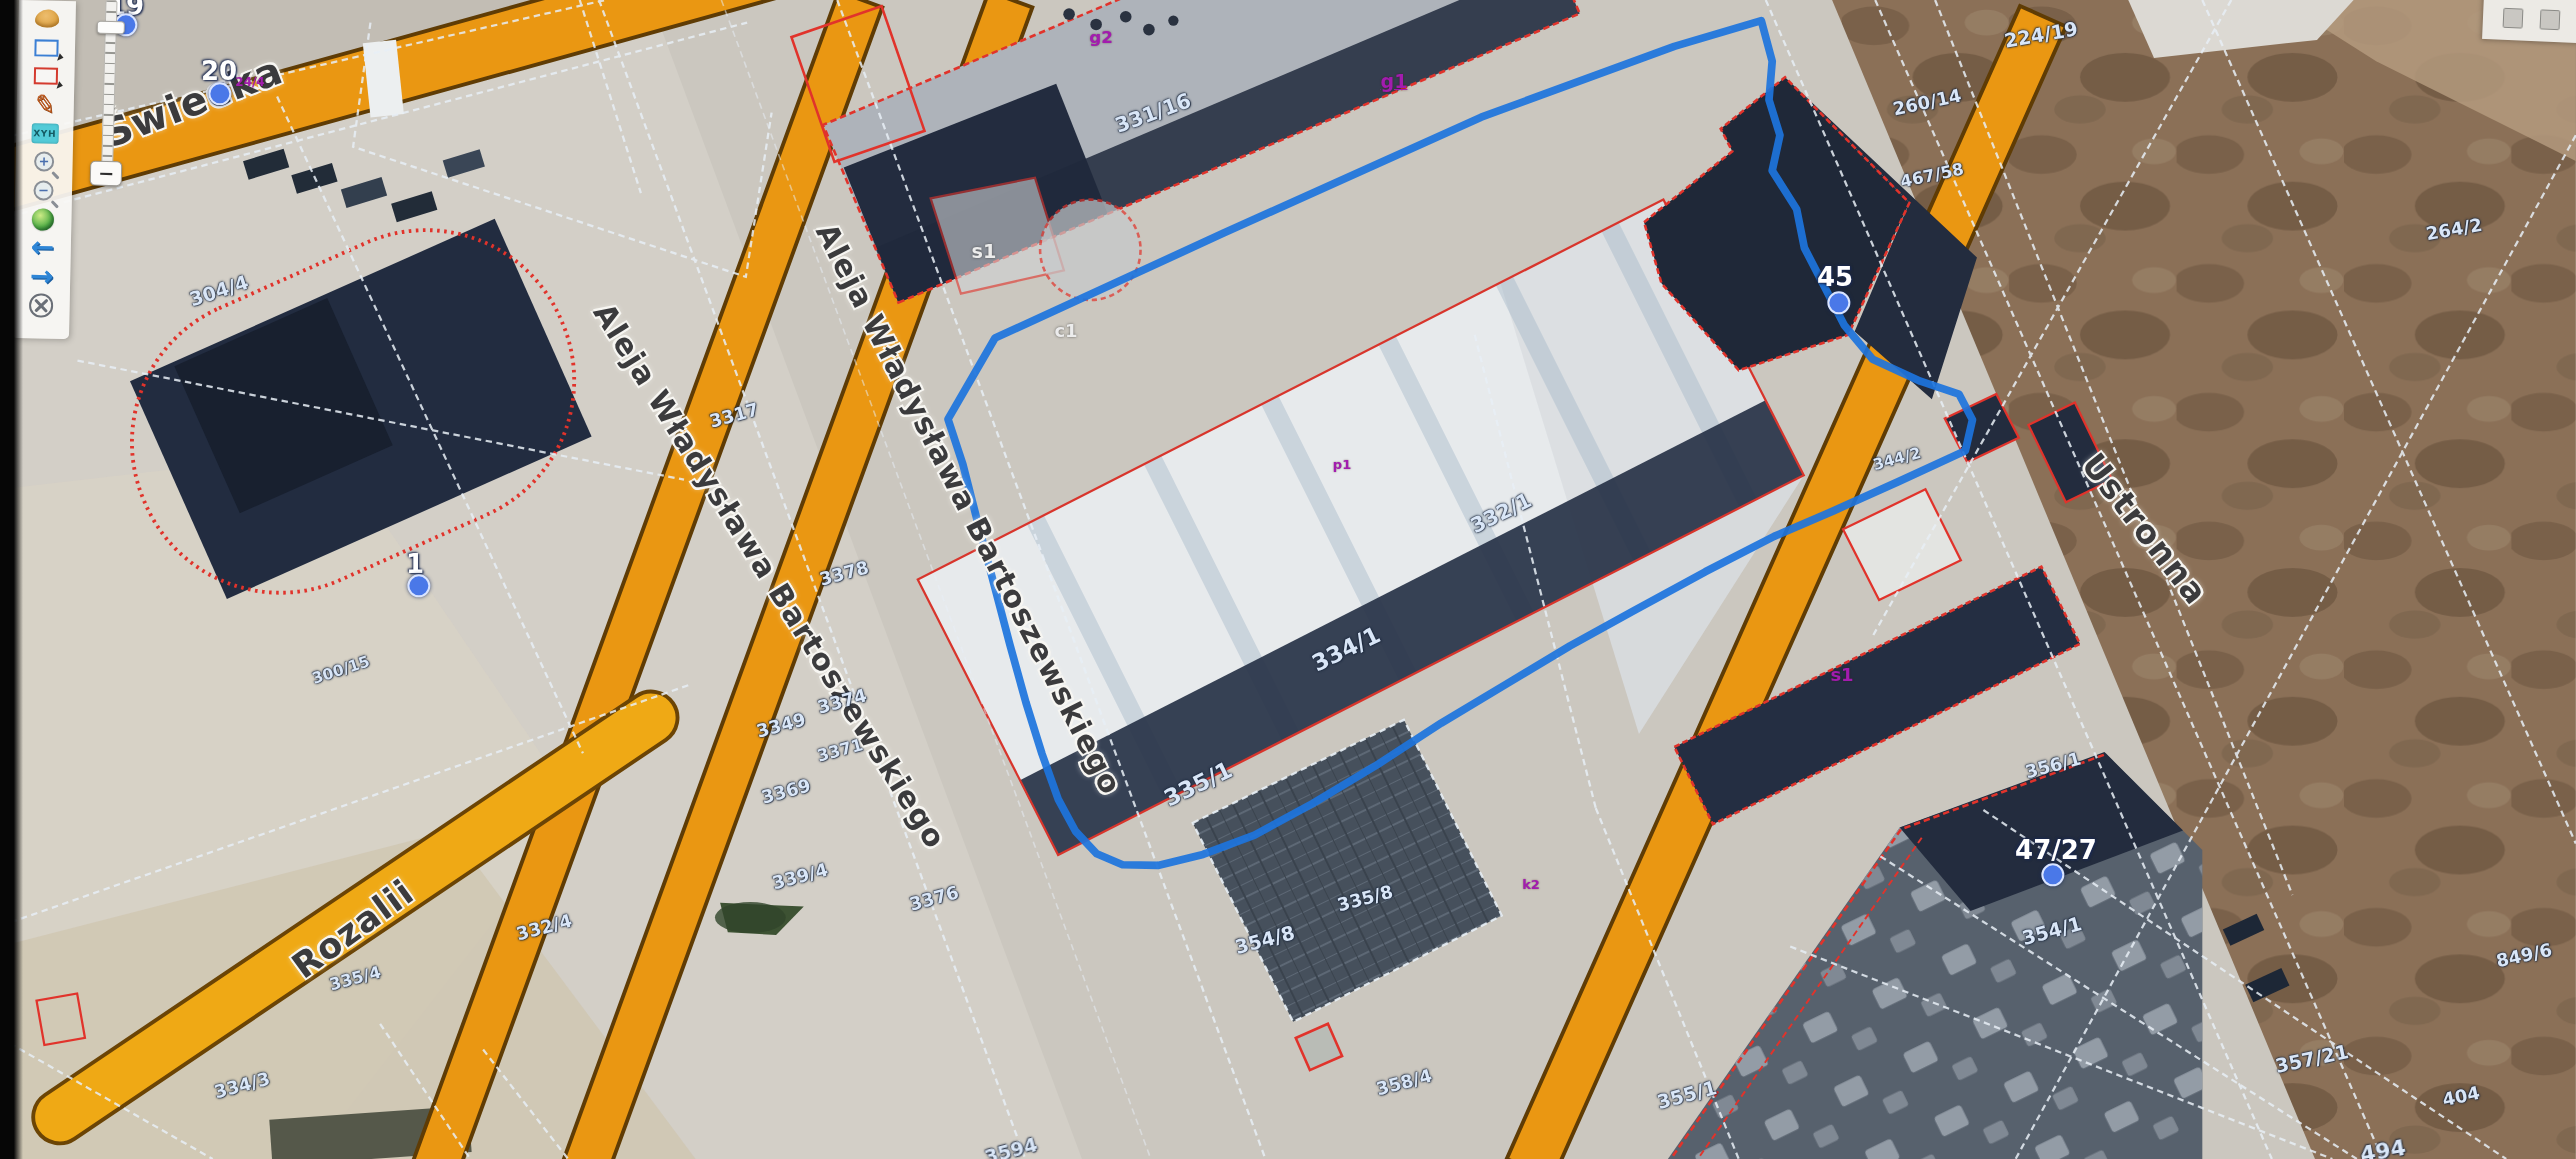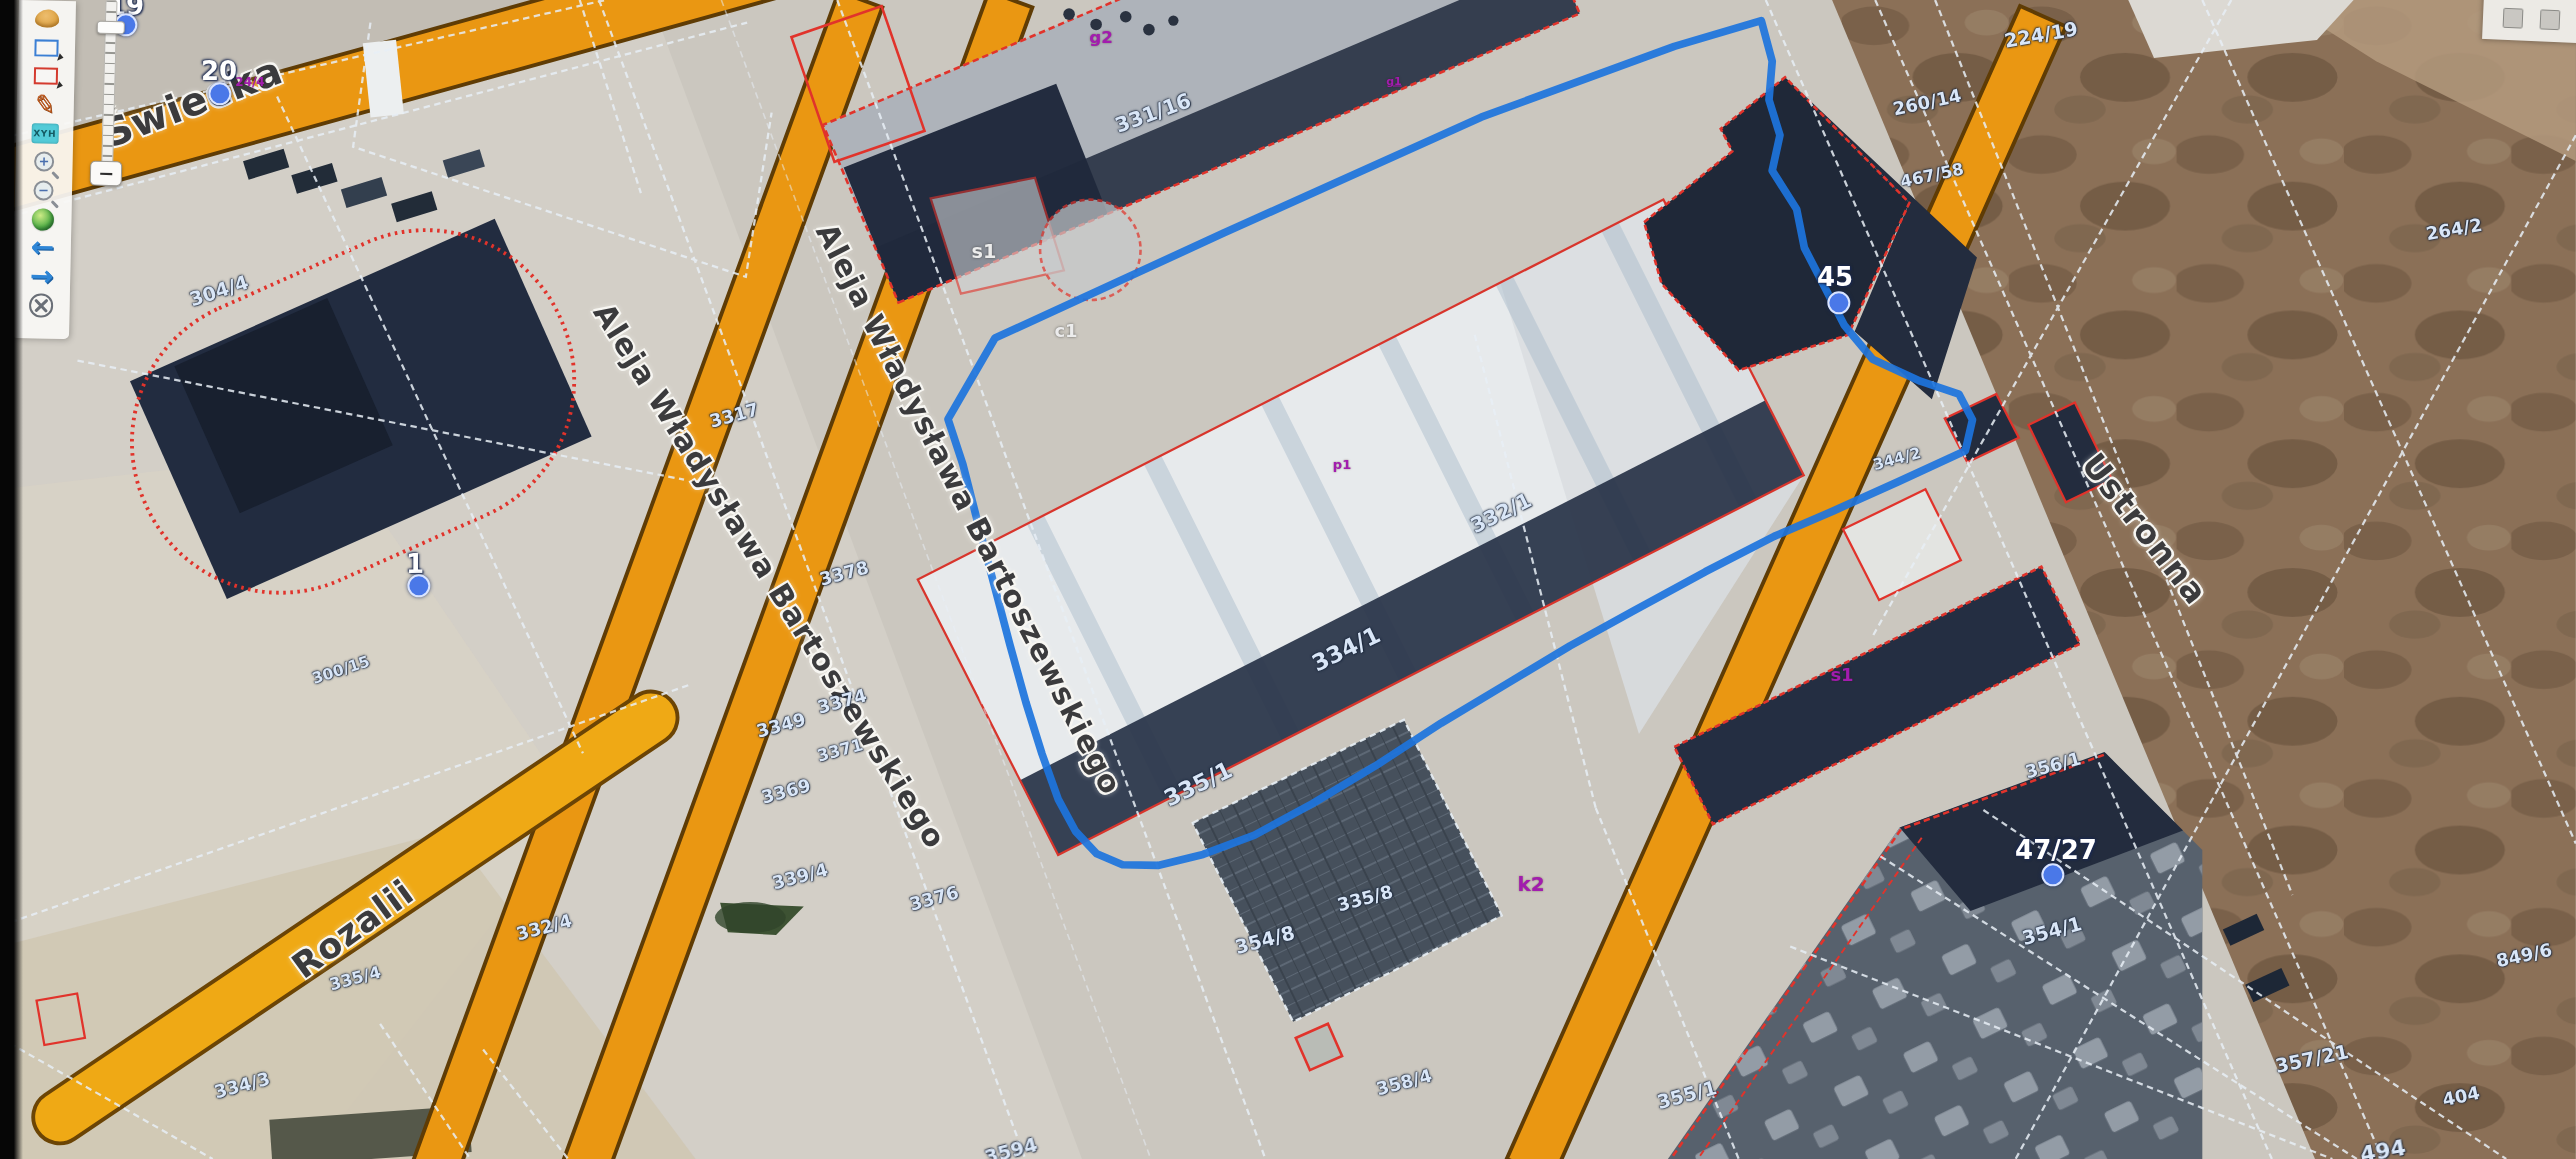--- a/index.html
+++ b/index.html
@@ -304,23 +304,23 @@
         <div class="lbl parcel" style="left: 2052px; top: 931px; font-size: 19.3px; transform: translate(-50%, -50%) rotate(-15deg);">354/1</div>
         <div class="lbl parcel" style="left: 2312px; top: 1059px; font-size: 19.3px; transform: translate(-50%, -50%) rotate(-12deg);">357/21</div>
         <div class="lbl parcel" style="left: 2041px; top: 35px; font-size: 19.3px; transform: translate(-50%, -50%) rotate(-10deg);">224/19</div>
         <div class="lbl parcel" style="left: 1927px; top: 102px; font-size: 18px; transform: translate(-50%, -50%) rotate(-12deg);">260/14</div>
         <div class="lbl parcel" style="left: 1932px; top: 175px; font-size: 16.7px; transform: translate(-50%, -50%) rotate(-12deg);">467/58</div>
         <div class="lbl parcel" style="left: 2454px; top: 229px; font-size: 18px; transform: translate(-50%, -50%) rotate(-10deg);">264/2</div>
         <div class="lbl parcel" style="left: 2524px; top: 955px; font-size: 18px; transform: translate(-50%, -50%) rotate(-12deg);">849/6</div>
         <div class="lbl parcel" style="left: 2461px; top: 1096px; font-size: 18px; transform: translate(-50%, -50%) rotate(-12deg);">404</div>
         <div class="lbl parcel" style="left: 2383px; top: 1151px; font-size: 22px; transform: translate(-50%, -50%) rotate(-10deg);">494</div>
         <div class="lbl feat-red" style="left: 1101px; top: 37px; font-size: 16.7px; transform: translate(-50%, -50%) rotate(0deg);">g2</div>
-        <div class="lbl feat-red" style="left: 1394px; top: 81px; font-size: 11px; transform: translate(-50%, -50%) rotate(0deg); text-decoration: underline;">g1</div>
+        <div class="lbl feat-red" style="left: 1394px; top: 81px; font-size: 19px; transform: translate(-50%, -50%) rotate(0deg); text-decoration: underline;">g1</div>
         <div class="lbl feat-red" style="left: 1342px; top: 464px; font-size: 13px; transform: translate(-50%, -50%) rotate(0deg);">p1</div>
-        <div class="lbl feat-red" style="left: 1526px; top: 884px; font-size: 20px; transform: translate(-50%, -50%) rotate(0deg); padding-left: 10px;">k2</div>
+        <div class="lbl feat-red" style="left: 1526px; top: 884px; font-size: 13px; transform: translate(-50%, -50%) rotate(0deg); padding-left: 10px;">k2</div>
         <div class="lbl feat-red" style="left: 1842px; top: 674px; font-size: 18px; transform: translate(-50%, -50%) rotate(0deg);">s1</div>
         <div class="lbl feat-red" style="left: 250px; top: 82px; font-size: 12px; transform: translate(-50%, -50%) rotate(0deg);">24/4</div>
         <div class="lbl feat-grey" style="left: 984px; top: 251px; font-size: 19.3px; transform: translate(-50%, -50%) rotate(0deg);">s1</div>
         <div class="lbl feat-grey" style="left: 1066px; top: 330px; font-size: 18px; transform: translate(-50%, -50%) rotate(0deg);">c1</div>
         <div class="lbl addr" style="left: 126px; top: 6.4px; font-size: 26px; transform: translate(-50%, -50%);">19</div>
         <div class="dot" style="left: 126px; top: 24.5px;"></div>
         <div class="lbl addr" style="left: 219px; top: 71px; font-size: 26px; transform: translate(-50%, -50%);">20</div>
         <div class="dot" style="left: 220px; top: 94px;"></div>
         <div class="lbl addr" style="left: 415px; top: 564px; font-size: 26px; transform: translate(-50%, -50%);">1</div>
         <div class="dot" style="left: 419px; top: 586px;"></div>

